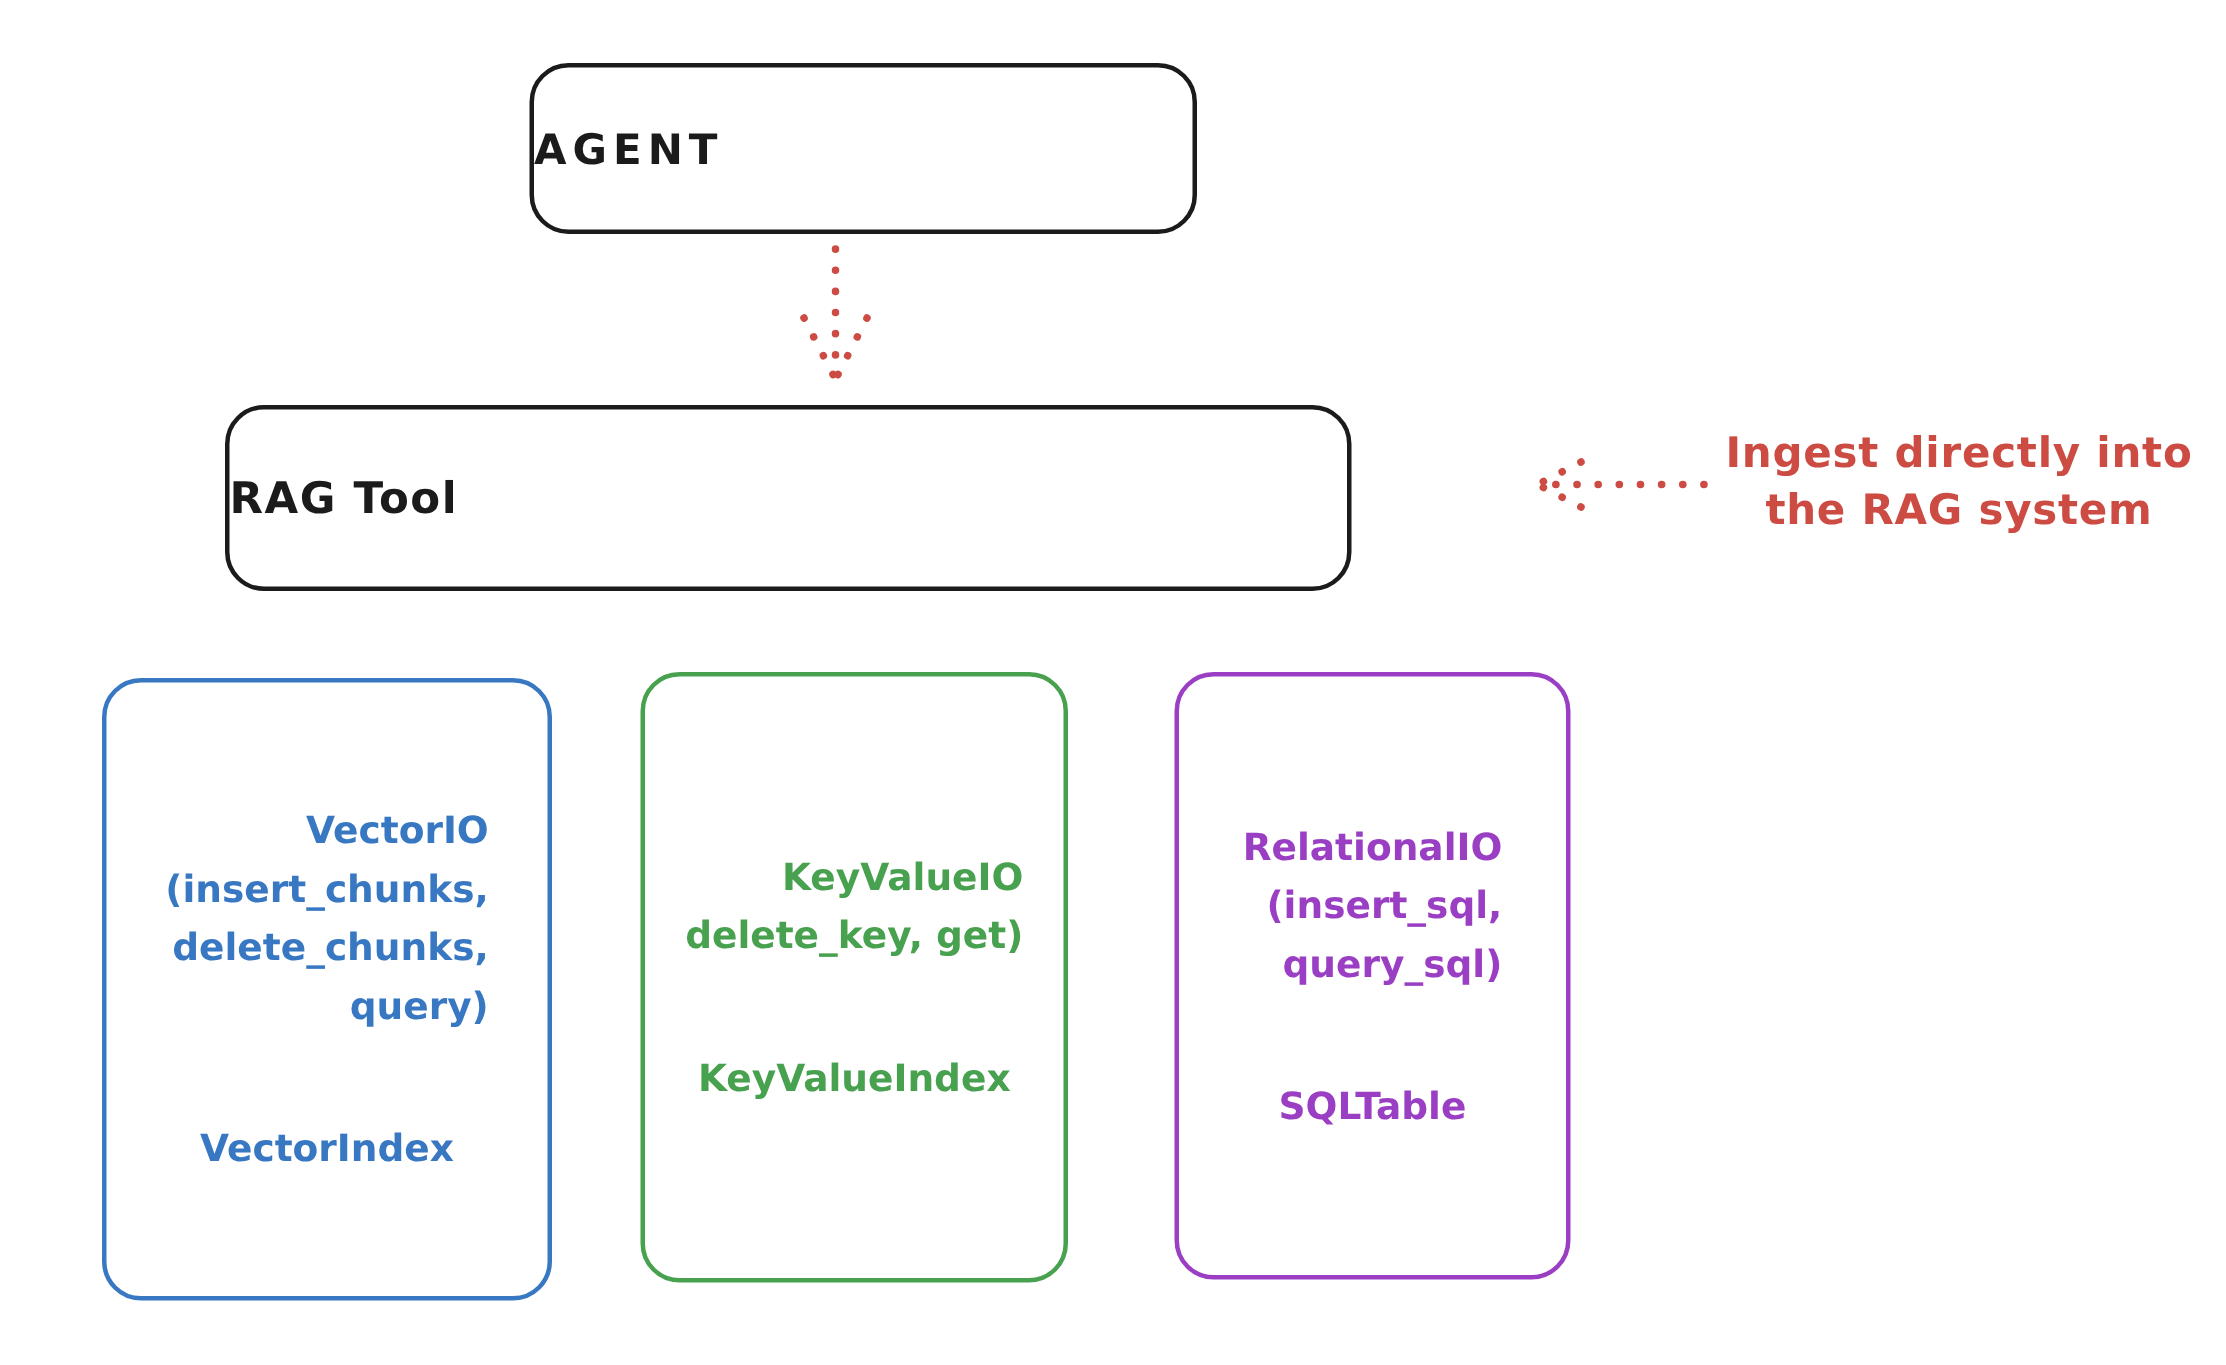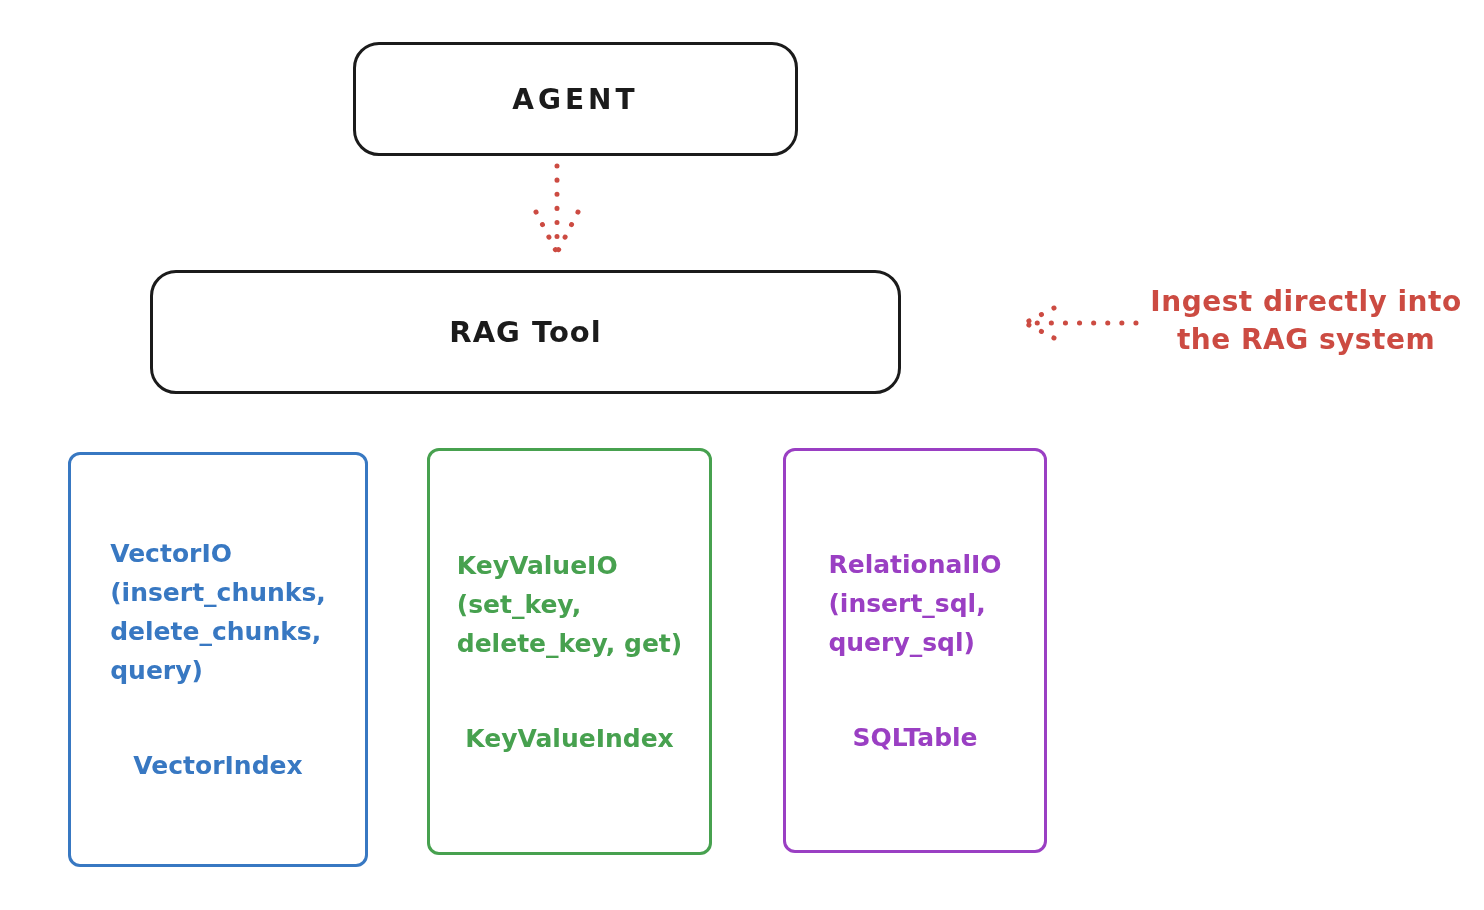--- a/index.html
+++ b/index.html
@@ -13,21 +13,20 @@
     width: 1484px;
     height: 910px;
     background: #ffffff;
     overflow: hidden;
   }
   .node {
     position: absolute;
     box-sizing: border-box;
     display: flex;
     align-items: center;
-    justify-content: center;
     background: #ffffff;
   }
   .node-black {
     border: 3.5px solid #1b1b1b;
     border-radius: 26px;
     color: #1b1b1b;
     font-weight: 700;
   }
   .agent-node {
     left: 353px; top: 42px;
@@ -38,28 +37,28 @@
   .rag-node {
     left: 150px; top: 270px;
     width: 751px; height: 124px;
     font-size: 29px;
     letter-spacing: 1px;
   }
   .backend {
     position: absolute;
     box-sizing: border-box;
     border: 3px solid var(--accent, #333);
-    border-radius: 12px;
+    border-radius: 26px;
     color: var(--accent, #333);
     background: #ffffff;
     display: flex;
     flex-direction: column;
     align-items: center;
     justify-content: center;
-    text-align: left;
+    text-align: right;
     font-weight: 600;
     font-size: 25px;
     line-height: 39px;
   }
   .backend-vector   { left: 68px;  top: 452px; width: 300px; height: 415px; }
   .backend-keyvalue { left: 427px; top: 448px; width: 285px; height: 407px; }
   .backend-relational { left: 783px; top: 448px; width: 264px; height: 405px; }
   .index-label { margin-top: 56px; }
   .arrow { position: absolute; }
   .arrow line { stroke: var(--accent, #cf4a42); stroke-width: 5; stroke-linecap: round; stroke-dasharray: 0.1 14; fill: none; }
@@ -113,21 +112,20 @@
       <div>(insert_chunks,</div>
       <div>delete_chunks,</div>
       <div>query)</div>
     </div>
     <div class="index-label">VectorIndex</div>
   </div>
 
   <div class="backend backend-keyvalue" style="--accent: #47a14f;">
     <div>
       <div>KeyValueIO</div>
-      <div>(set_key,</div>
       <div>delete_key, get)</div>
     </div>
     <div class="index-label">KeyValueIndex</div>
   </div>
 
   <div class="backend backend-relational" style="--accent: #9a3fc3;">
     <div>
       <div>RelationalIO</div>
       <div>(insert_sql,</div>
       <div>query_sql)</div>

